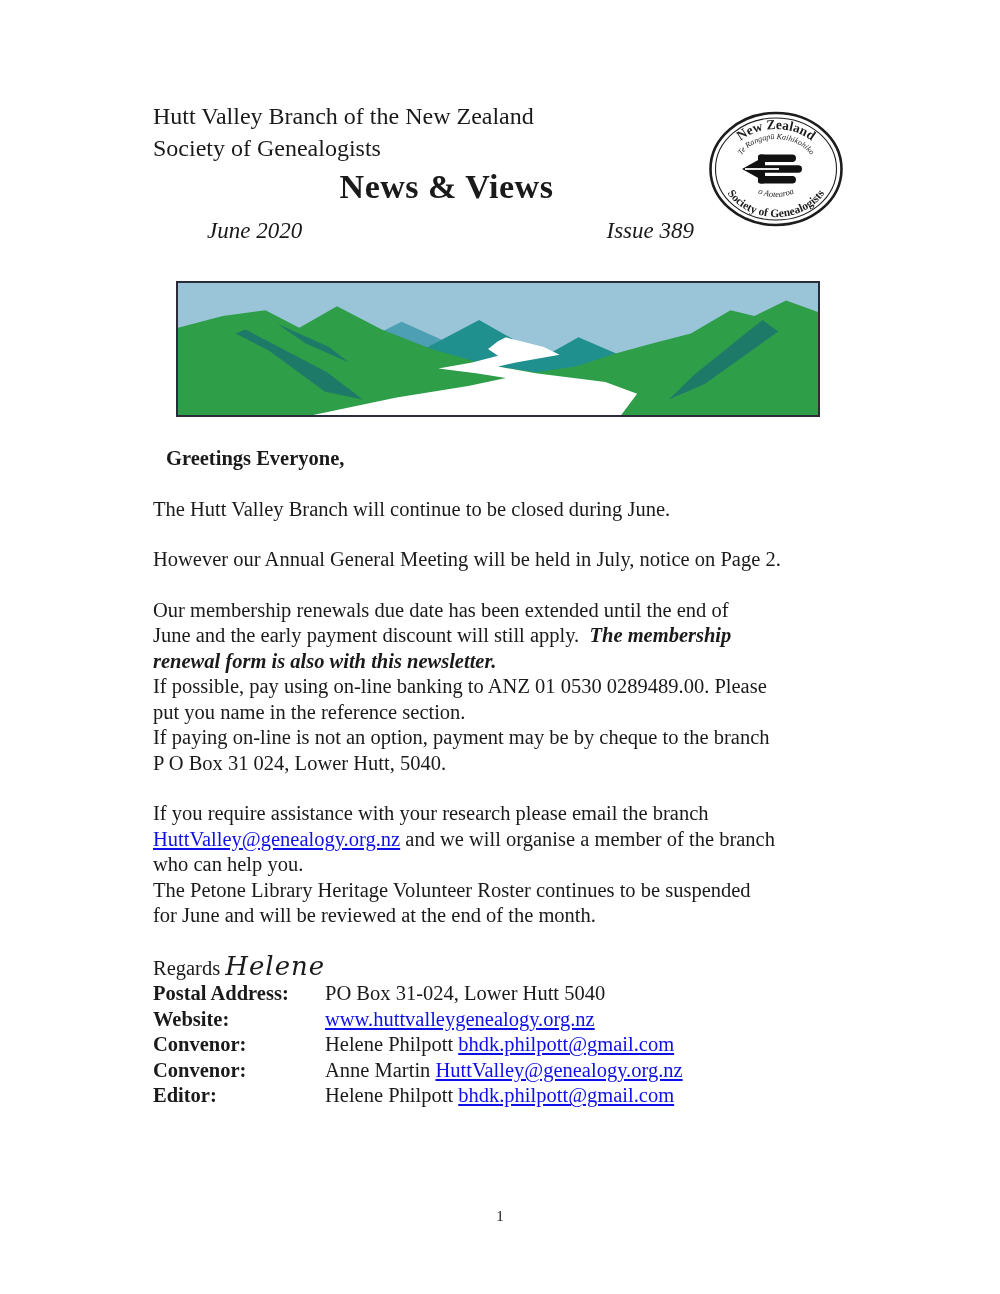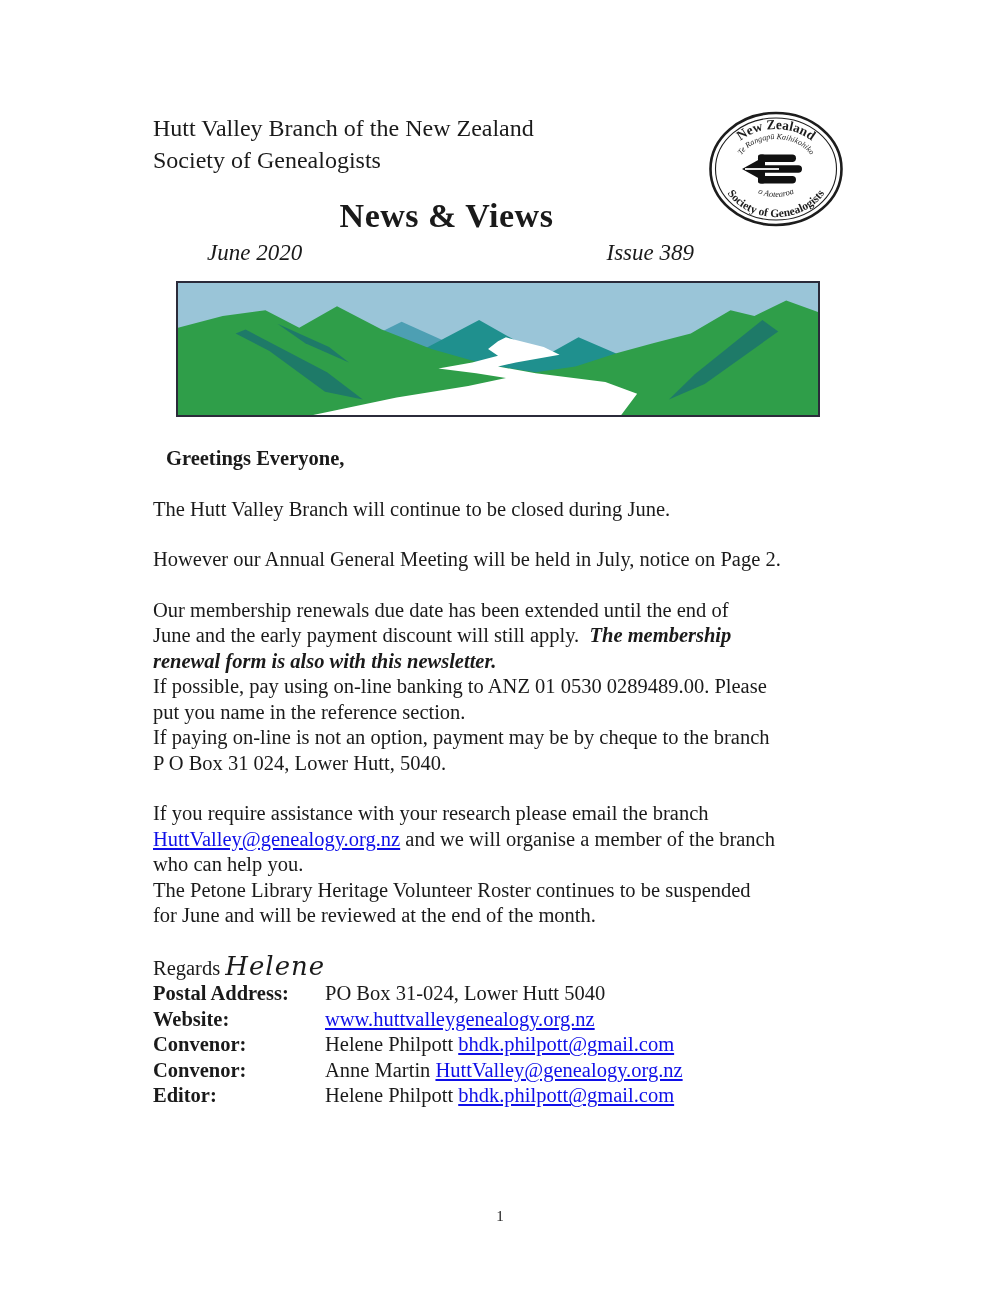--- a/index.html
+++ b/index.html
@@ -1,24 +1,24 @@
 <!DOCTYPE html>
 <html style="--link: #0f0fe8;"><head>
 <meta charset="utf-8">
 <style>
   * { margin: 0; padding: 0; box-sizing: border-box; }
   html, body { background: #ffffff; }
   body { width: 1000px; height: 1294px; position: relative; font-family: "Liberation Serif", serif; color: #1a1a1a; }
   .page { position: absolute; inset: 0; background: #fff; overflow: hidden; }
 
   
-  .header-text { position: absolute; left: 153px; top: 112px; width: 557px; }
+  .header-text { position: absolute; left: 153px; top: 100px; width: 557px; }
   .org-line { font-size: 24px; line-height: 32px; font-weight: 400; }
-  .newsletter-title { font-size: 34px; font-weight: 700; text-align: center; padding-left: 30px; margin-top: 21px; letter-spacing: 0.5px; }
-  .date-issue-row { display: flex; justify-content: space-between; font-size: 23px; font-style: italic; margin-top: 5px; padding-left: 54px; padding-right: 16px; }
+  .newsletter-title { font-size: 34px; font-weight: 700; text-align: center; padding-left: 30px; margin-top: 4px; letter-spacing: 0.5px; }
+  .date-issue-row { display: flex; justify-content: space-between; font-size: 23px; font-style: italic; margin-top: 12px; padding-left: 54px; padding-right: 16px; }
 
   .logo-wrap { position: absolute; left: 708px; top: 110px; width: 137px; height: 118px; }
 
   
   .illustration-wrap { position: absolute; left: 176px; top: 281px; width: 644px; height: 136px; border: 2px solid #2b2b3a; }
   .illustration-wrap svg { display: block; }
 
   
   .body-content { position: absolute; left: 153px; top: 446px; width: 692px; font-size: 20.5px; line-height: 25.5px; }
   .para { white-space: pre-line; margin: 0; }

